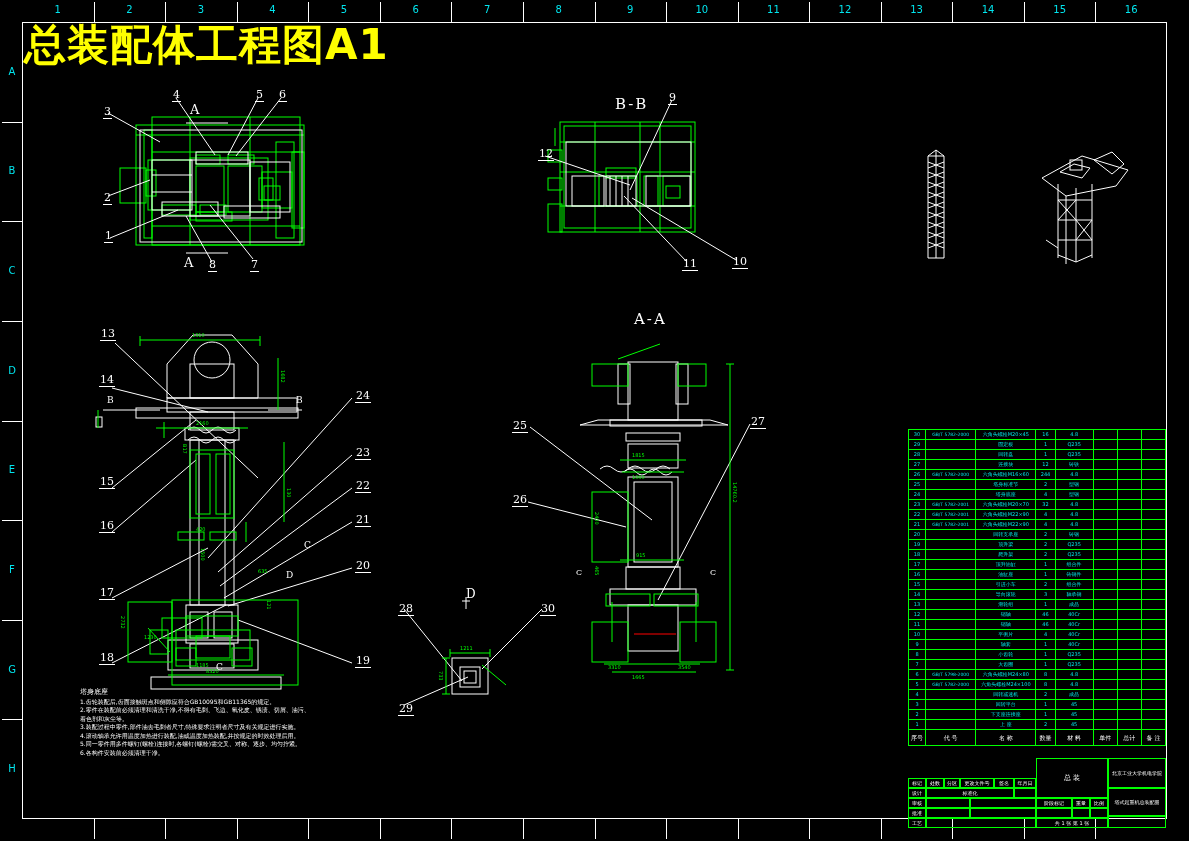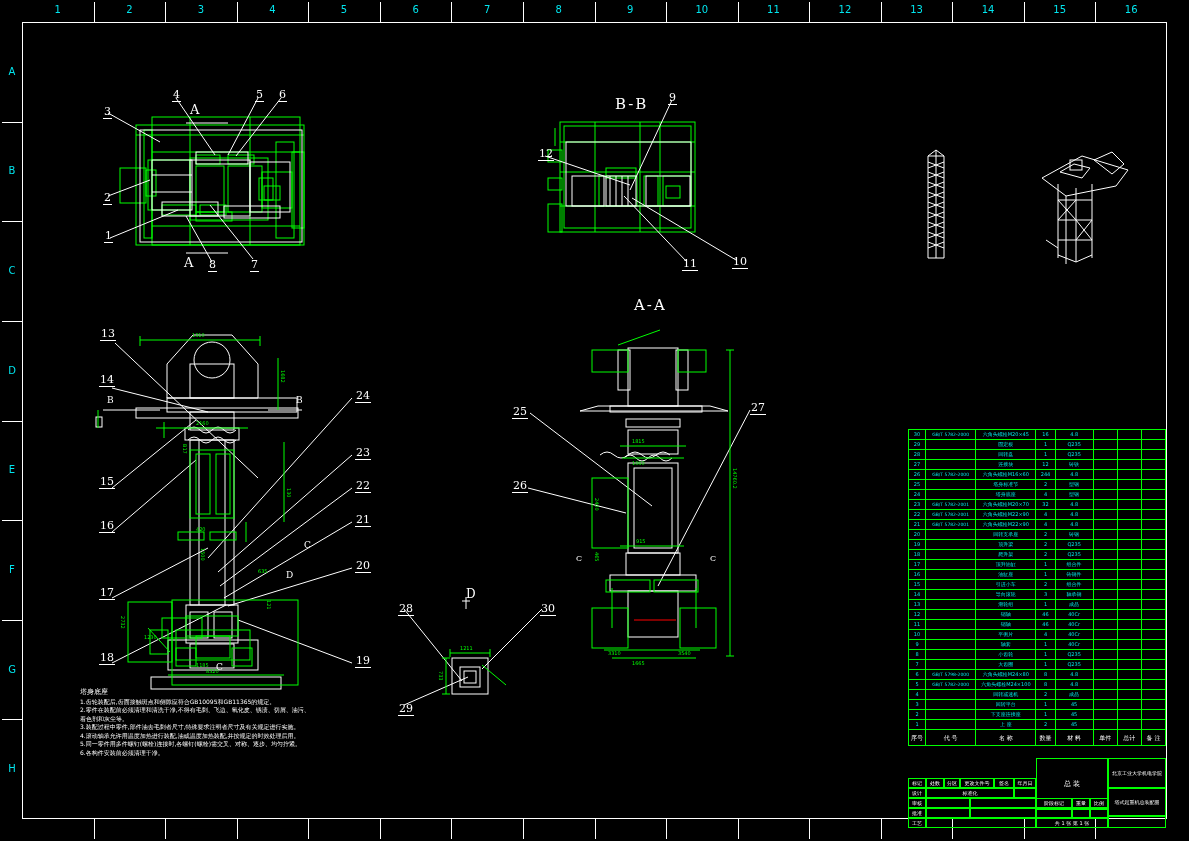--- a/index.html
+++ b/index.html
@@ -130,20 +130,21 @@
       <div class="zone-label" style="left: 4px; top: 464.312px; width: 16px;">E</div>
       <div class="tick" style="left: 2px; top: 420.5px; width: 20px; height: 1px;"></div>
       <div class="zone-label" style="left: 4px; top: 563.938px; width: 16px;">F</div>
       <div class="tick" style="left: 2px; top: 520.125px; width: 20px; height: 1px;"></div>
       <div class="zone-label" style="left: 4px; top: 663.562px; width: 16px;">G</div>
       <div class="tick" style="left: 2px; top: 619.75px; width: 20px; height: 1px;"></div>
       <div class="zone-label" style="left: 4px; top: 763.188px; width: 16px;">H</div>
       <div class="tick" style="left: 2px; top: 719.375px; width: 20px; height: 1px;"></div>
     </div>
 
+  <div id="doc-title">总装配体工程图A1</div>
 
   <div class="g" style="left:0;top:0;width:350px;height:300px;">
     <svg width="350" height="300">
       <g stroke="#00ff00" fill="none" stroke-width="1">
         <rect x="152" y="117" width="148" height="128"></rect>
         <rect x="136" y="125" width="168" height="120"></rect>
         <rect x="144" y="130" width="8" height="108"></rect>
         <rect x="120" y="168" width="26" height="35"></rect>
         <rect x="148" y="160" width="42" height="50"></rect>
         <rect x="190" y="158" width="78" height="62"></rect>
@@ -339,21 +340,21 @@
     <div class="lbl-g" style="left:196px;top:362px;">1185</div>
     <div class="lbl-g" style="left:144px;top:334px;">1230</div>
     <div class="lbl-g" style="left:182px;top:144px;writing-mode:vertical-rl;">B17</div>
     <div class="lbl-g" style="left:196px;top:226px;">420</div>
     <div class="lbl-g" style="left:286px;top:188px;writing-mode:vertical-rl;">130</div>
     <div class="lbl-g" style="left:258px;top:268px;">635</div>
     <div class="lbl-g" style="left:200px;top:248px;writing-mode:vertical-rl;">1500</div>
     <div class="lbl-g" style="left:266px;top:300px;writing-mode:vertical-rl;">121</div>
   </div>
 
-  <div class="g" style="left:500px;top:288px;width:320px;height:400px;">
+  <div class="g" style="left:500px;top:302px;width:320px;height:400px;">
     <div class="viewtitle" style="left:134px;top:8px;">A-A</div>
     <svg width="320" height="400">
       <g stroke="#ffffff" fill="none" stroke-width="1">
         <rect x="128" y="60" width="50" height="58"></rect>
         <rect x="110" y="118" width="92" height="6"></rect>
         <path d="M80 123 L228 123 L210 118 L98 118 Z"></path>
         <rect x="126" y="131" width="54" height="8"></rect>
         <rect x="128" y="142" width="50" height="24"></rect>
         <rect x="128" y="175" width="50" height="90"></rect>
         <rect x="134" y="180" width="38" height="80"></rect>
@@ -833,21 +834,21 @@
     <div class="cell" style="left:106px;top:40px;width:22px;height:10px;"></div>
     <div class="cell" style="left:0;top:50px;width:18px;height:10px;">审核</div>
     <div class="cell" style="left:18px;top:50px;width:44px;height:10px;"></div>
     <div class="cell" style="left:62px;top:50px;width:66px;height:10px;"></div>
     <div class="cell" style="left:0;top:60px;width:18px;height:10px;">批准</div>
     <div class="cell" style="left:18px;top:60px;width:44px;height:10px;"></div>
     <div class="cell" style="left:62px;top:60px;width:66px;height:10px;"></div>
     <div class="cell" style="left:0;top:70px;width:18px;height:10px;">工艺</div>
     <div class="cell" style="left:18px;top:70px;width:110px;height:10px;"></div>
 
-    <div class="cell" style="left:128px;top:10px;width:72px;height:52px;font-size:7px;">总    装</div>
+    <div class="cell" style="left:128px;top:10px;width:72px;height:40px;font-size:7px;">总    装</div>
     <div class="cell" style="left:128px;top:50px;width:36px;height:10px;">阶段标记</div>
     <div class="cell" style="left:164px;top:50px;width:18px;height:10px;">重量</div>
     <div class="cell" style="left:182px;top:50px;width:18px;height:10px;">比例</div>
     <div class="cell" style="left:128px;top:60px;width:36px;height:10px;"></div>
     <div class="cell" style="left:164px;top:60px;width:18px;height:10px;"></div>
     <div class="cell" style="left:182px;top:60px;width:18px;height:10px;"></div>
     <div class="cell" style="left:128px;top:70px;width:72px;height:10px;">共 1 张  第 1 张</div>
 
     <div class="cell" style="left:200px;top:10px;width:58px;height:30px;font-size:5px;">北京工业大学机电学院</div>
     <div class="cell" style="left:200px;top:40px;width:58px;height:28px;font-size:5px;">塔式起重机总装配图</div>

